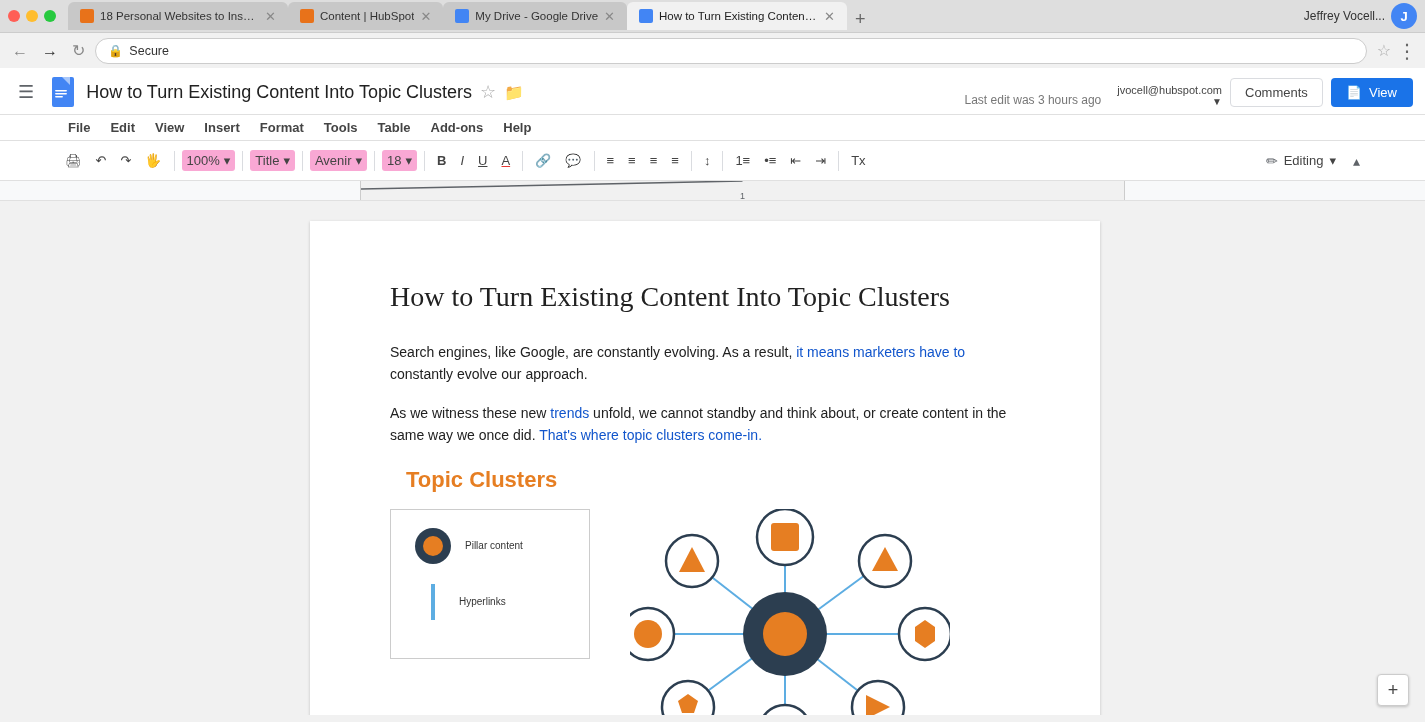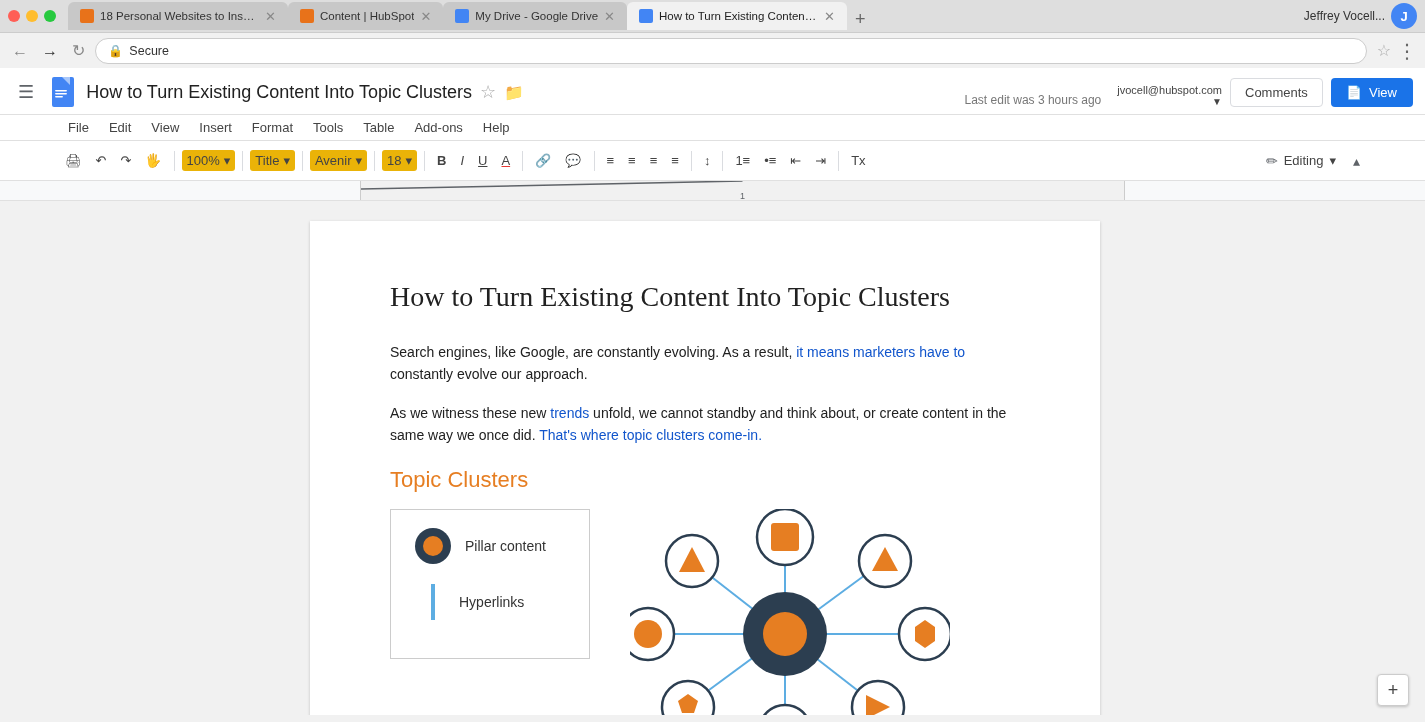--- a/index.html
+++ b/index.html
@@ -42,28 +42,28 @@
     .docs-header { display: flex; align-items: center; padding: 6px 12px 4px; border-bottom: 1px solid #e0e0e0; gap: 8px; }
     .docs-title { font-size: 18px; color: #212121; font-weight: normal; }
     .docs-title-area { display: flex; align-items: center; gap: 8px; flex: 1; }
     .star-title { color: #aaa; font-size: 18px; cursor: pointer; }
     .folder-icon { color: #aaa; font-size: 16px; cursor: pointer; }
     .header-actions { display: flex; align-items: flex-end; gap: 8px; margin-left: auto; }
     .comments-btn { border: 1px solid #dadce0; background: white; padding: 6px 14px; border-radius: 4px; font-size: 13px; color: #444; cursor: pointer; }
     .share-btn { background: #1a73e8; color: white; border: none; padding: 7px 16px; border-radius: 4px; font-size: 13px; cursor: pointer; display: flex; align-items: center; gap: 6px; }
 
     
-    .menu-bar { display: flex; align-items: center; padding: 2px 60px 2px 60px; border-bottom: 1px solid #e0e0e0; gap: 4px; }
+    .menu-bar { display: flex; align-items: center; padding: 2px 60px 2px 60px; border-bottom: 1px solid #e0e0e0; gap: 4px; font-weight: bold; }
     .menu-item { font-size: 13px; color: #444; padding: 3px 8px; cursor: pointer; border-radius: 3px; }
 
     
     .format-toolbar { display: flex; align-items: center; padding: 4px 60px; border-bottom: 1px solid #e0e0e0; gap: 4px; background: white; flex-wrap: nowrap; height: 40px; }
     .toolbar-btn { background: none; border: none; padding: 3px 5px; cursor: pointer; font-size: 13px; color: #444; border-radius: 3px; display: flex; align-items: center; gap: 2px; white-space: nowrap; }
     .toolbar-divider { width: 1px; height: 20px; background: #dadce0; margin: 0 3px; }
-    .toolbar-select { background: #eab308; border: none; font-size: 13px; color: #444; cursor: pointer; padding: 3px 5px; border-radius: 3px; display: flex; align-items: center; gap: 4px; }
+    .toolbar-select { background: #f9a8d4; border: none; font-size: 13px; color: #444; cursor: pointer; padding: 3px 5px; border-radius: 3px; display: flex; align-items: center; gap: 4px; }
     .bold-btn { font-weight: bold; }
     .italic-btn { font-style: italic; }
     .underline-btn { text-decoration: underline; }
     .editing-mode { display: flex; align-items: center; gap: 6px; margin-left: auto; background: none; border: none; font-size: 13px; color: #444; cursor: pointer; padding: 4px 8px; border-radius: 3px; }
     .pencil-icon { color: #5f6368; font-size: 14px; }
     .collapse-btn { background: none; border: none; font-size: 14px; color: #5f6368; cursor: pointer; padding: 3px 5px; }
 
     
     .ruler { height: 20px; background: #f8f9fa; border-bottom: 1px solid #e0e0e0; position: relative; display: flex; align-items: center; }
     .ruler-track { flex: 1; background: #f1f1f1; height: 100%; margin: 0 300px; border-left: 1px solid #ccc; border-right: 1px solid #ccc; position: relative; }
@@ -71,33 +71,33 @@
     
     .doc-area { display: flex; background: #f1f1f1; height: calc(722px - 32px - 36px - 48px - 30px - 41px - 21px); overflow: hidden; }
     .doc-scroll { flex: 1; display: flex; justify-content: center; padding: 20px 0; overflow-y: auto; }
     .doc-page { background: white; width: 790px; min-height: 500px; box-shadow: 0 1px 3px rgba(0,0,0,0.2); padding: 60px 80px 40px; }
 
     .doc-title { font-size: 28px; font-weight: normal; color: #212121; margin-bottom: 28px; font-family: 'Georgia', serif; }
 
     .doc-paragraph { font-size: 14px; line-height: 1.6; color: #212121; margin-bottom: 16px; font-family: 'Arial', sans-serif; }
     .doc-paragraph .link { color: #1155cc; text-decoration: none; }
 
-    .topic-clusters-heading { font-size: 22px; font-weight: normal; color: #e67e22; margin: 20px 0 16px; font-family: 'Arial', sans-serif; }
+    .topic-clusters-heading { font-size: 22px; font-weight: bold; color: #e67e22; margin: 20px 16px 16px; font-family: 'Arial', sans-serif; }
 
     
     .diagram-area { display: flex; gap: 40px; align-items: flex-start; margin-top: 10px; }
 
     
     .legend-box { border: 1px solid #ccc; padding: 18px 24px; min-width: 200px; }
     .legend-item { display: flex; align-items: center; gap: 14px; margin-bottom: 20px; }
     .legend-circle-filled { width: 36px; height: 36px; border-radius: 50%; background: #2c3e50; display: flex; align-items: center; justify-content: center; }
     .legend-circle-outline { width: 36px; height: 36px; border-radius: 50%; background: white; border: 2px solid #2c3e50; display: flex; align-items: center; justify-content: center; }
     .inner-orange-circle { width: 20px; height: 20px; border-radius: 50%; background: #e67e22; }
     .inner-orange-triangle { width: 0; height: 0; border-left: 8px solid transparent; border-right: 8px solid transparent; border-bottom: 14px solid #e67e22; }
-    .legend-text { font-size: 14px; color: #333; }
+    .legend-text { font-size: 10px; color: #333; }
 
     
     .cluster-diagram { position: relative; width: 320px; height: 240px; }
 
     
     .scrollbar-area { width: 15px; background: #f1f1f1; }
     .zoom-btn { width: 32px; height: 32px; background: white; border: 1px solid #ccc; border-radius: 4px; display: flex; align-items: center; justify-content: center; font-size: 18px; color: #444; cursor: pointer; box-shadow: 0 1px 3px rgba(0,0,0,0.2); }
   </style>
 </head>
 <body>

